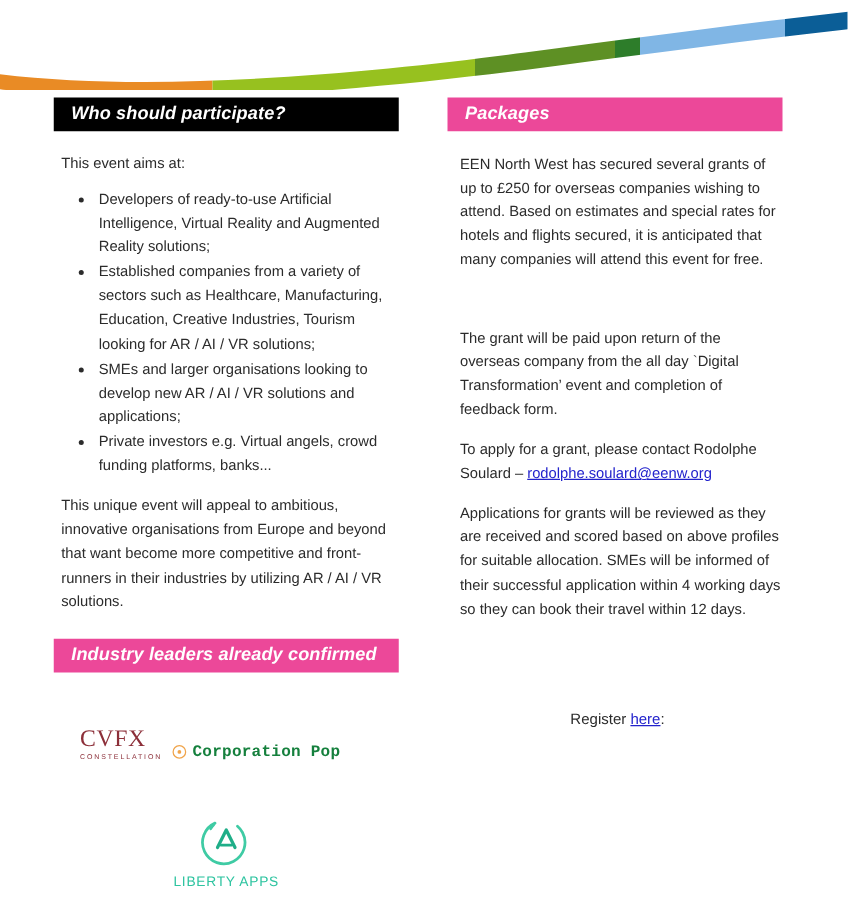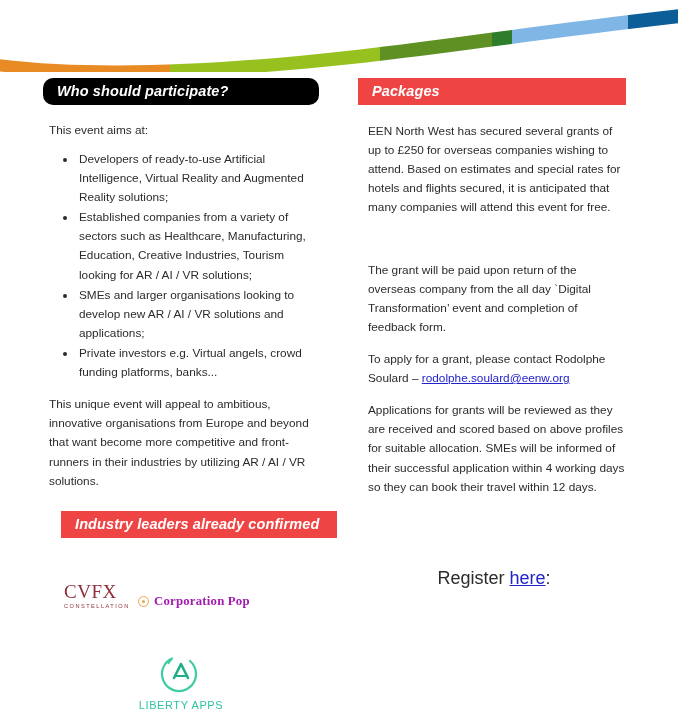--- a/index.html
+++ b/index.html
@@ -46,23 +46,23 @@
     font-style: italic;
     font-weight: bold;
     font-size: 14.5px;
     color: #ffffff;
     letter-spacing: 0.1px;
     box-sizing: border-box;
     white-space: nowrap;
     overflow: hidden;
   }
   .bar.black { background: #000000; }
-  .bar.orange { background: #ef4444; }
-
-  .bar-left-1 { width: 276px; border-radius: 10px; }
+  .bar.orange { background: #ec4899; }
+
+  .bar-left-1 { width: 276px; }
   .bar-right-1 { width: 268px; }
 
   
   .body-text {
     font-size: 11.8px;
     line-height: 1.62;
     color: #2b2b2b;
   }
 
   .lead {
@@ -99,34 +99,33 @@
 
   a.link {
     color: #2222cc;
   }
 
   
   .lower-left {
     position: absolute;
     left: 43px; top: 511px;
     width: 276px;
-    margin-left: 18px;
   }
   .lower-right {
     position: absolute;
     left: 358px; top: 511px;
     width: 272px;
   }
   .bar-left-2 { width: 276px; }
   .bar-right-2 { width: 272px; }
 
   
   .reg-line {
     text-align: center;
-    font-size: 18px;
+    font-size: 12px;
     margin-top: 57px;
     color: #2b2b2b;
   }
   .reg-url {
     text-align: center;
     font-size: 12.4px;
     line-height: 1.5;
     margin-top: 25px;
   }
 
@@ -172,24 +171,24 @@
   }
   .pop-mark::after {
     content: "";
     position: absolute;
     left: 2.6px; top: 2.6px;
     width: 3.2px; height: 3.2px;
     border-radius: 50%;
     background: #f0a44a;
   }
   .pop-text {
-    font-family: Liberation Serif, serif;
+    font-family: Liberation Mono, monospace;
     font-weight: bold;
     font-size: 12.8px;
-    color: #a21caf;
+    color: #15803d;
     letter-spacing: 0.2px;
   }
 
   .logo-row-2 {
     position: absolute;
     left: 43px; top: 652px;
     width: 276px;
     text-align: center;
   }
   .liberty-wrap { display: inline-block; text-align: center; }

